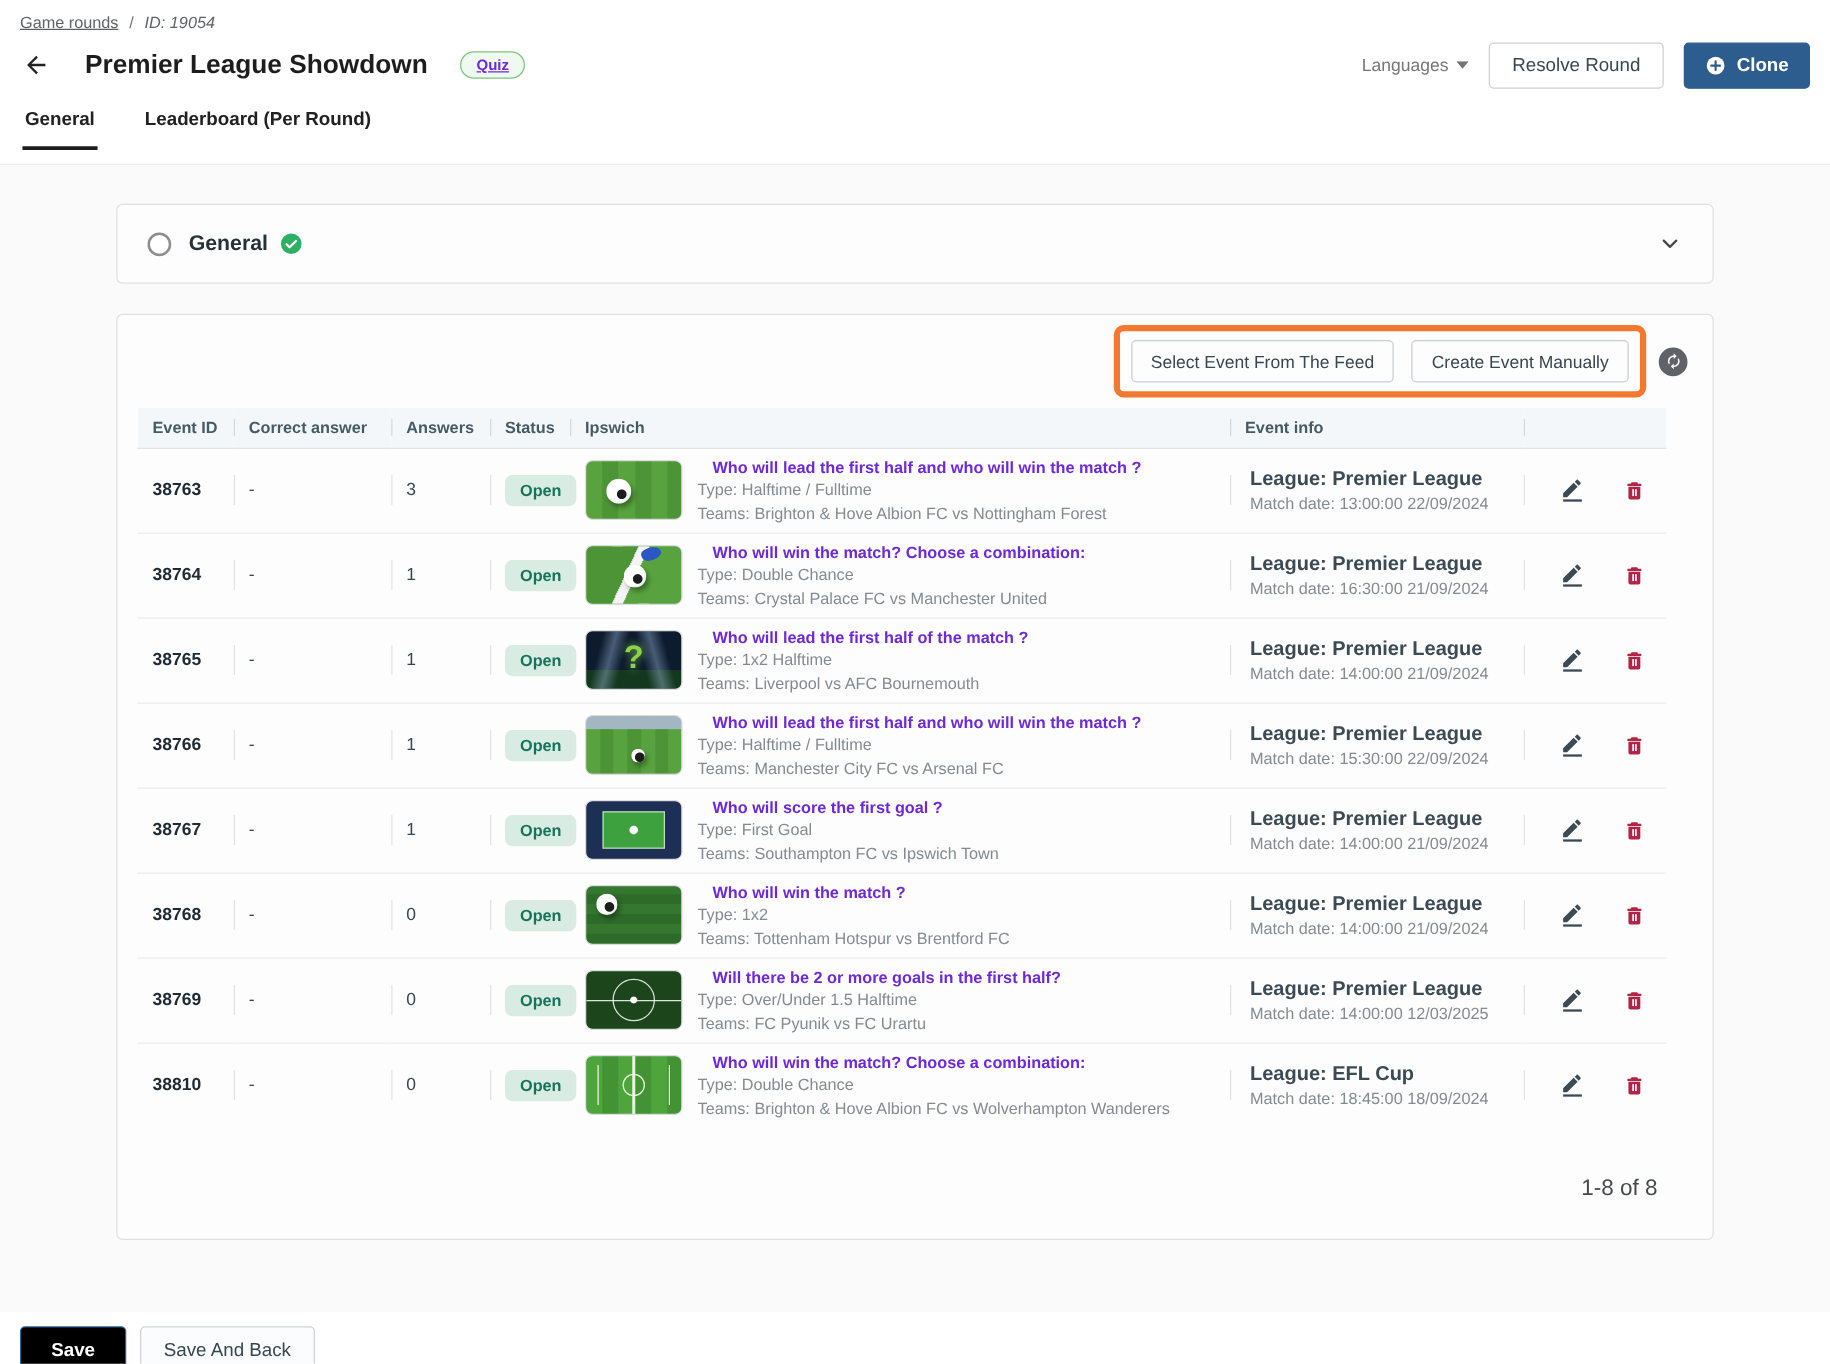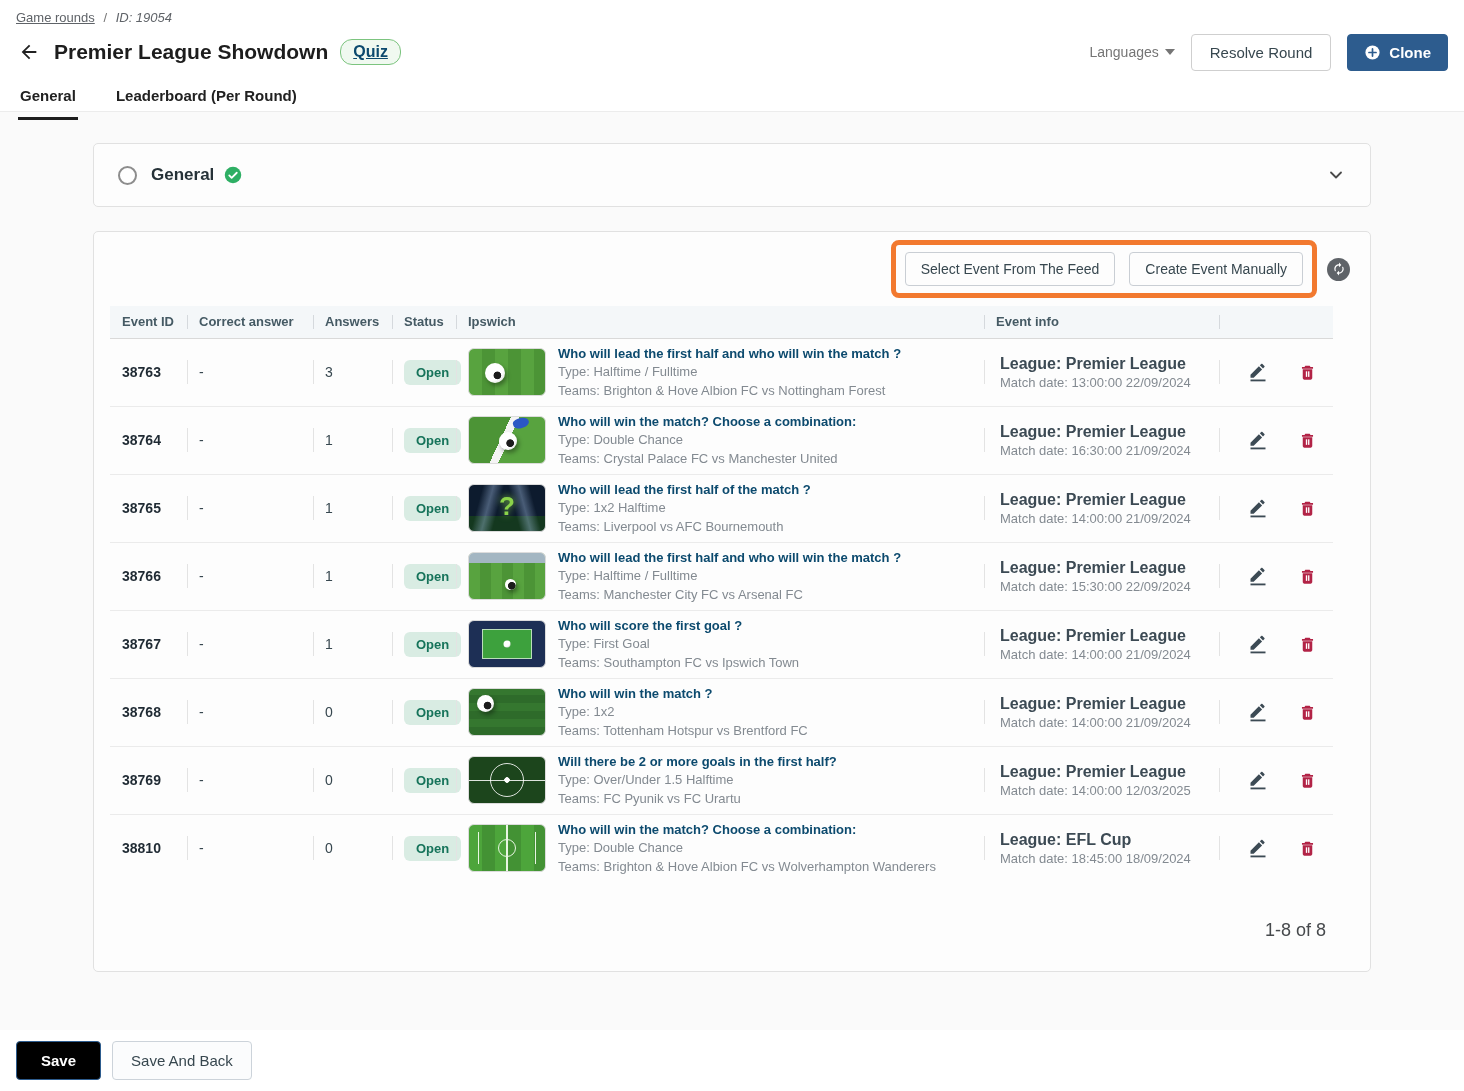--- a/index.html
+++ b/index.html
@@ -3,31 +3,31 @@
 <meta charset="utf-8">
 <style>
   * { box-sizing: border-box; margin: 0; padding: 0; }
   html,body { width:1464px; height:1091px; }
   body {
     font-family: "Liberation Sans", sans-serif;
     background:#ffffff; color:#212121; overflow:hidden;
   }
 
   
-  .page-header { background:#fff; padding:10px 16px 0; height:112px; border-bottom:1px solid #ececec; }
+  .page-header { background:#fff; padding:10px 16px 0; height:132px; border-bottom:1px solid #ececec; }
   .breadcrumb { font-size:13px; color:#616161; }
   .breadcrumb .bc-link { color:#5f6368; text-decoration:underline; cursor:pointer; }
   .breadcrumb .bc-sep { margin:0 5px; color:#757575; }
   .breadcrumb .bc-current { font-style:italic; color:#5f6368; }
 
   .title-row { display:flex; align-items:center; justify-content:space-between; margin-top:6px; height:42px; }
-  .title-left { display:flex; align-items:center; gap:12px; }
+  .title-left { display:flex; align-items:center; gap:26px; }
   .back-btn { background:none; border:none; cursor:pointer; display:flex; align-items:center; padding:2px; }
   .page-title { font-size:21px; font-weight:700; color:#1d1d1d; }
-  .quiz-badge { display:inline-block; font-size:16px; font-weight:700; color:#0c4a6e;
+  .quiz-badge { display:inline-block; font-size:12px; font-weight:700; color:#6d28d9;
     background:#f0f9f0; border:1px solid #7cc47f; border-radius:12px; padding:3px 12px;text-decoration:underline; }
 
   .title-right { display:flex; align-items:center; gap:16px; }
   .languages { display:flex; align-items:center; gap:6px; color:#757575; font-size:14px; cursor:pointer; }
   .btn { font-family:Liberation Sans, sans-serif; cursor:pointer; border-radius:4px; font-size:15px; }
   .btn-outline { background:#fff; border:1px solid #cfcfcf; color:#37474f; padding:9px 18px; }
   .btn-primary { background:#2d5c8e; border:1px solid #2d5c8e; color:#fff; padding:9px 16px;
     display:flex; align-items:center; gap:8px; font-weight:600; }
 
   .tabs { display:flex; margin-top:8px; padding-left:2px; }
@@ -71,21 +71,21 @@
   tbody tr + tr td { border-top:1px solid #ebebeb; }
   tbody td:not(:first-child)::before { content:''; position:absolute; left:0; top:50%; transform:translateY(-50%);
     height:24px; width:1px; background:#e3e3e3; }
 
   .cell-id { font-size:14px; font-weight:700; color:#1f2a33; }
   .cell-dash, .cell-num { font-size:14px; color:#37474f; }
   .badge-open { display:inline-block; background:#d9ece3; color:#16735a; font-size:13px; font-weight:700;
     border-radius:6px; padding:5px 12px; }
 
   .q-wrap { display:flex; align-items:center; gap:12px; padding-right:10px; }
-  .q-title { font-size:13px; font-weight:700; color:#0c4a6e; line-height:1.35; }
+  .q-title { font-size:13px; font-weight:700; color:#6d28d9; line-height:1.35;margin-left:12px; }
   .q-type, .q-teams { font-size:13px; color:#838a91; line-height:1.35; margin-top:1px; }
 
   .info-league { font-size:16px; font-weight:700; color:#3c4a54; }
   .info-date { font-size:13px; color:#838a91; margin-top:2px; }
   td.col-info { padding-left:16px; }
 
   .actions-wrap { display:flex; align-items:center; justify-content:center; gap:26px; }
   .icon-btn { background:none; border:none; cursor:pointer; display:flex; padding:2px; }
 
   .pagination { text-align:right; margin:0 40px 0 16px; padding:38px 4px 30px; font-size:18px; color:#46494c; }

